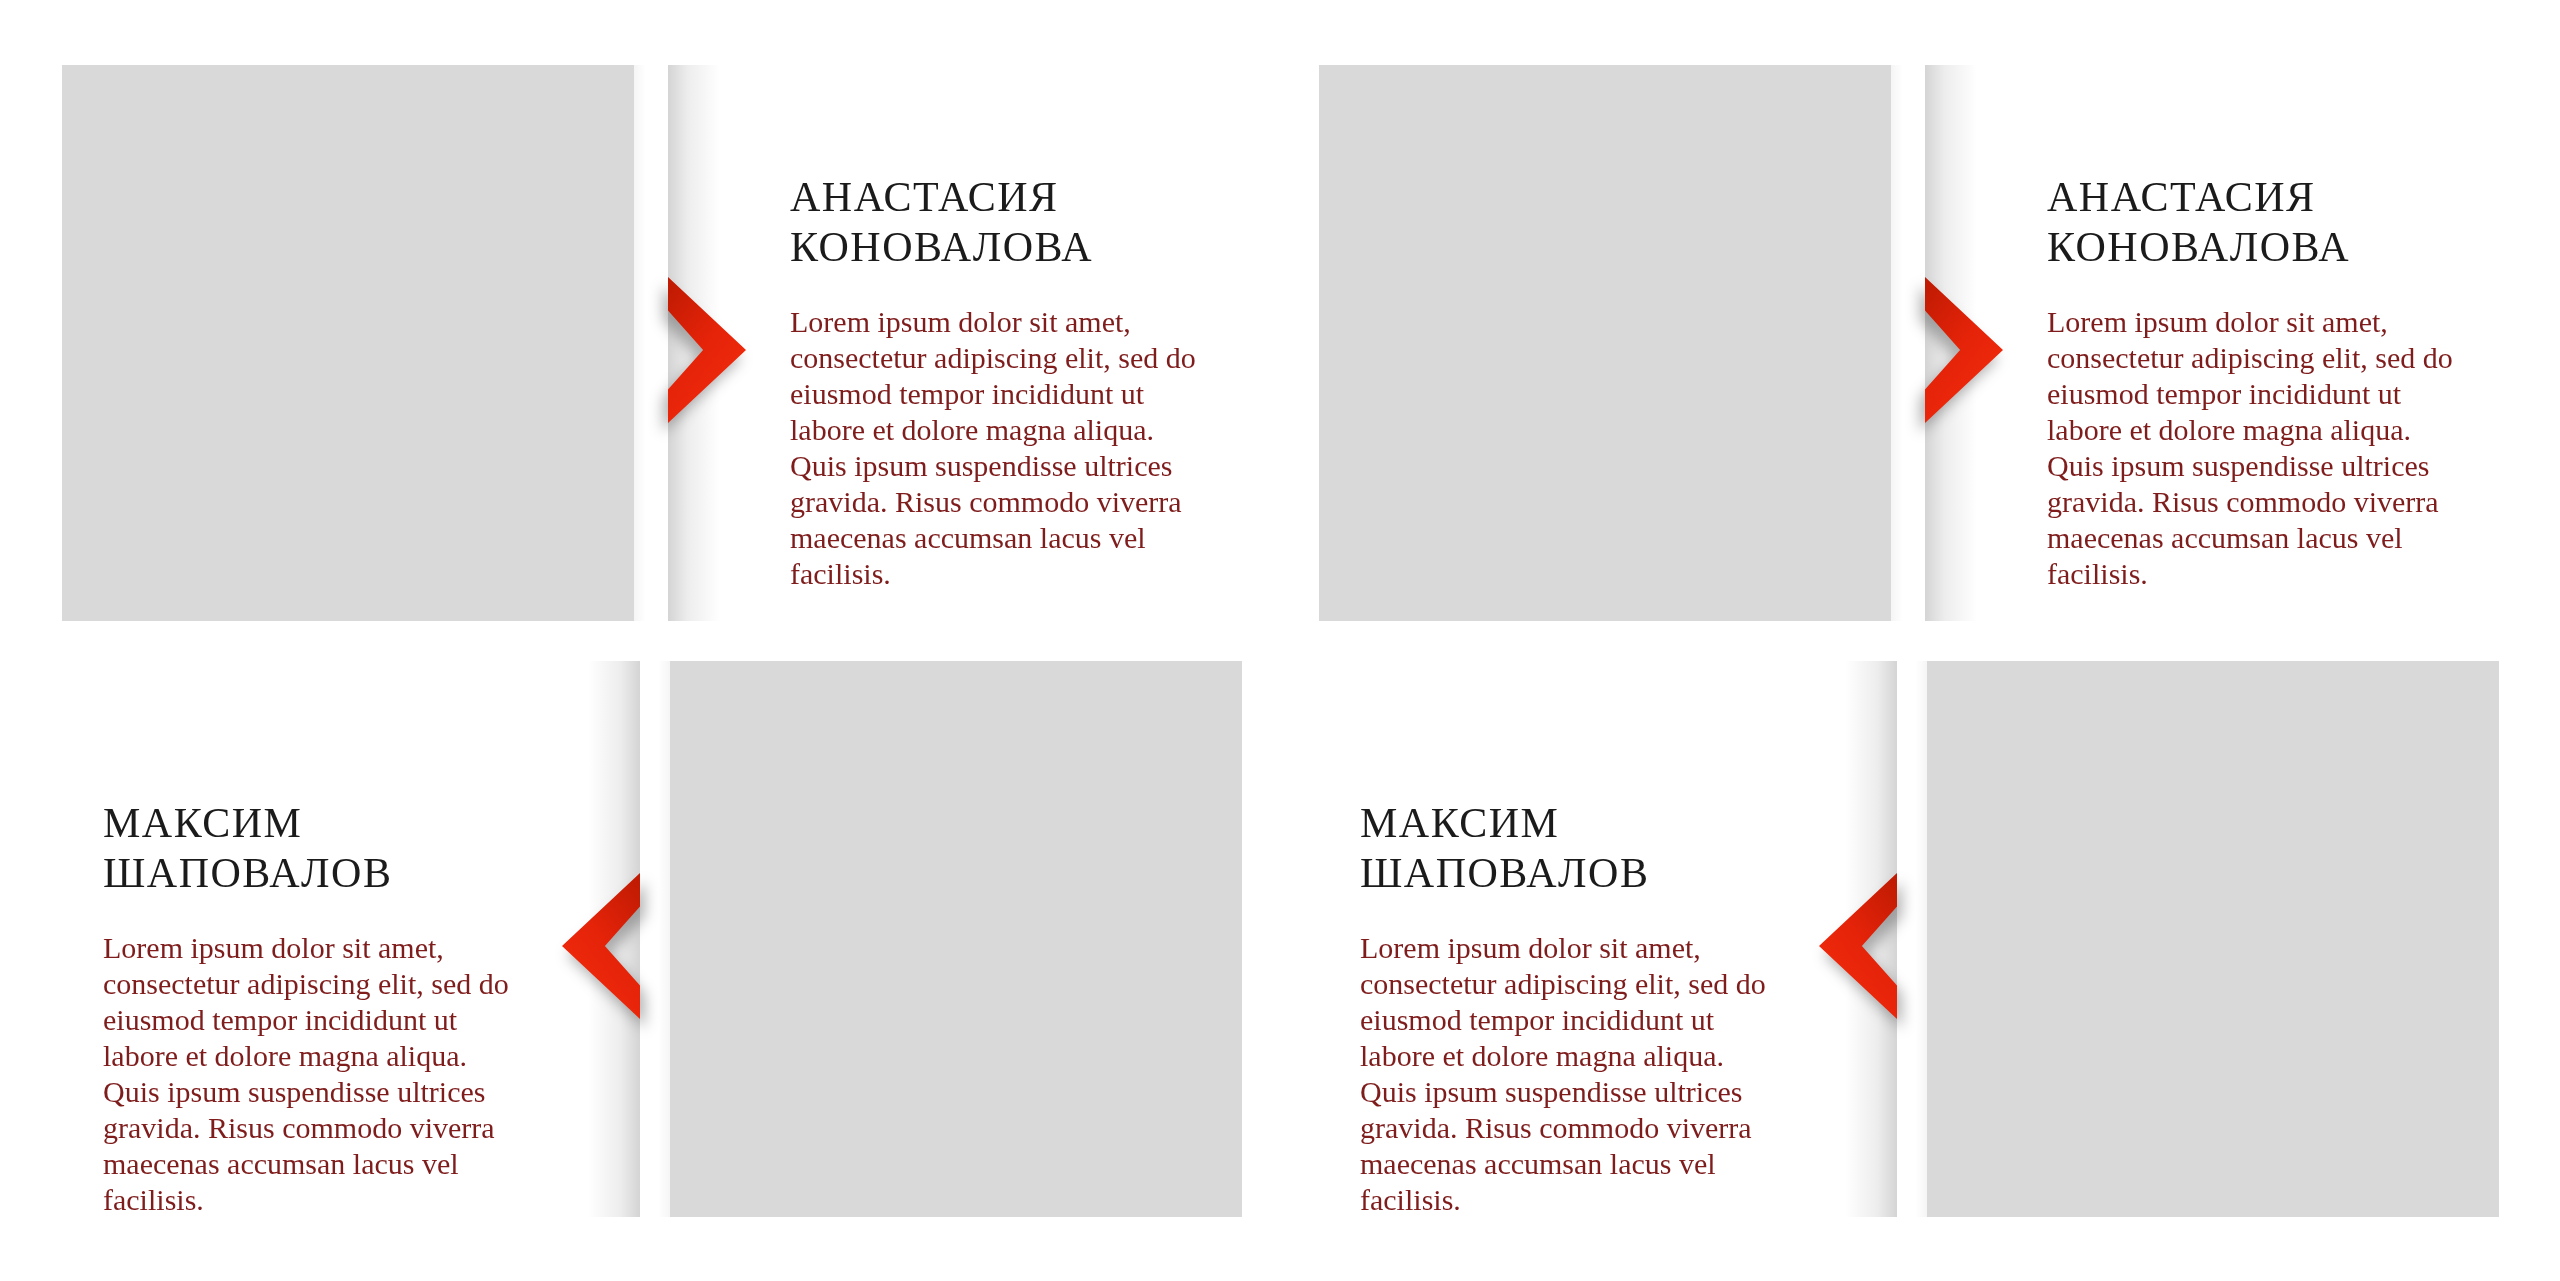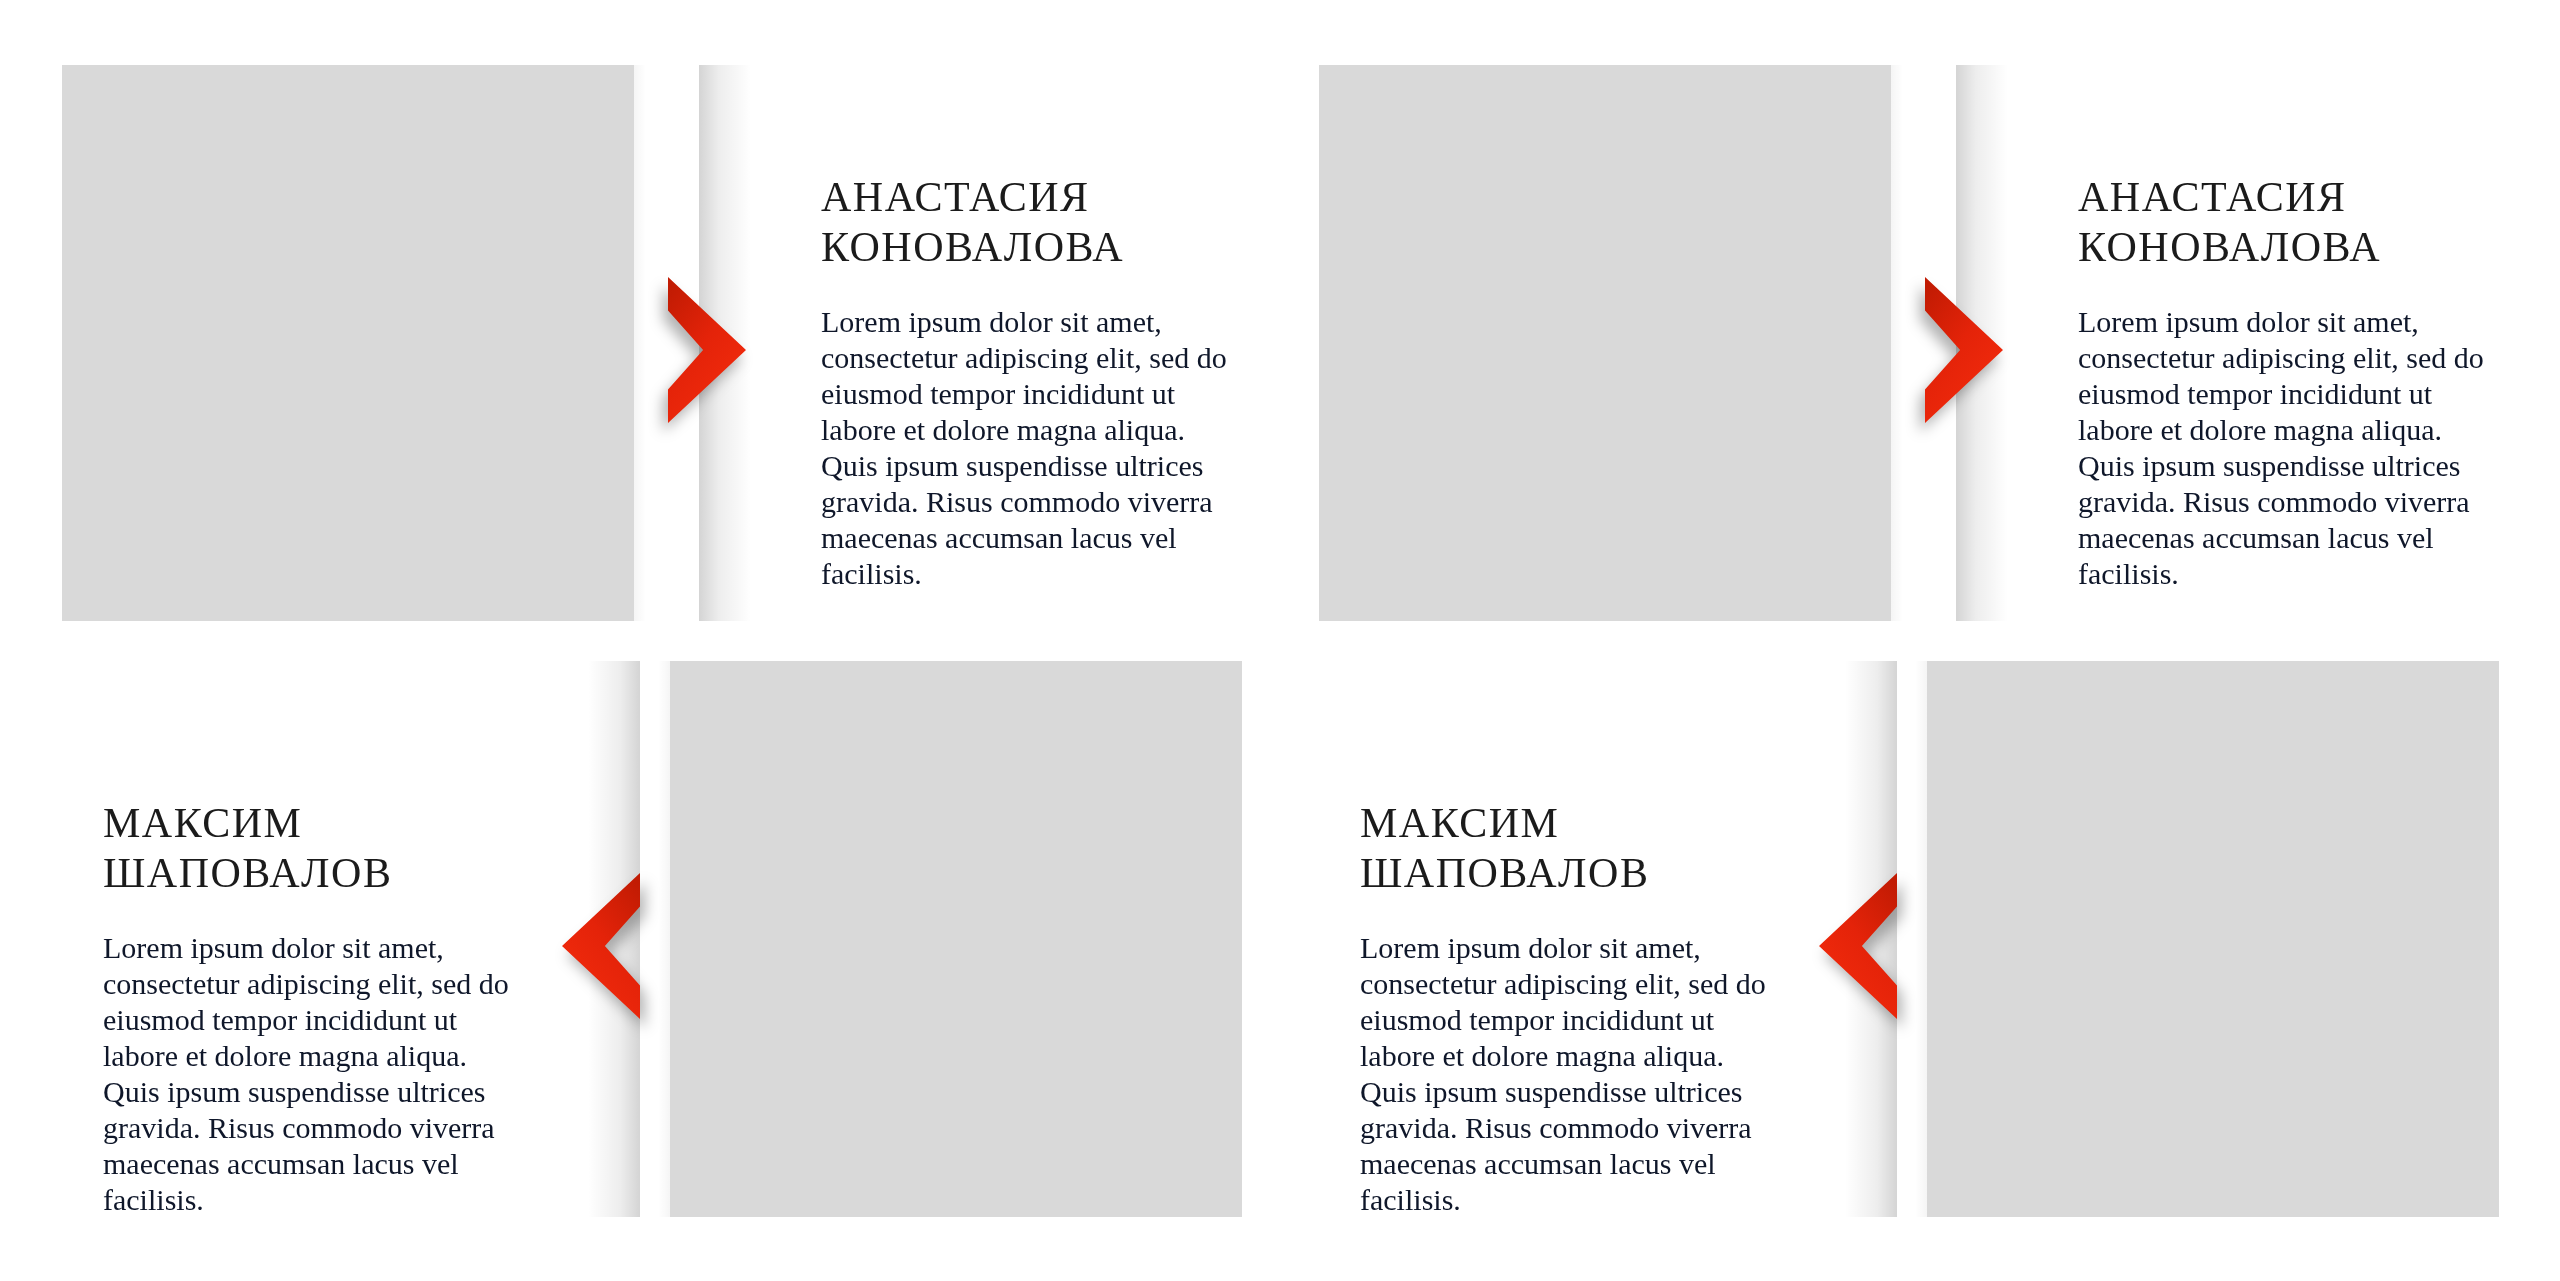--- a/index.html
+++ b/index.html
@@ -45,21 +45,21 @@
   .media-left  .fold { left: 572px;
     background-image: linear-gradient(to right, rgba(0,0,0,0.04), rgba(0,0,0,0) 35%); }
   .media-right .fold { left: 574px;
     background-image: linear-gradient(to left, rgba(0,0,0,0.04), rgba(0,0,0,0) 35%); }
 
   .panel {
     position: absolute;
     top: 0; bottom: 0;
     background: #ffffff;
   }
-  .media-left  .panel { left: 606px; right: 0; margin-left: 31px; }
+  .media-left  .panel { left: 606px; right: 0; }
   .media-right .panel { left: 0; width: 578px; }
 
   
   .edge-shadow {
     position: absolute;
     top: 0; bottom: 0;
     width: 52px;
     pointer-events: none;
   }
   .media-left  .edge-shadow { left: 0;
@@ -81,21 +81,21 @@
     line-height: 50px;
     letter-spacing: 1.5px;
     color: #1b1b1b;
     white-space: pre-line;
   }
   .bio {
     margin: 32px 0 0 0;
     font-weight: 400;
     font-size: 30px;
     line-height: 36px;
-    color: #0f172a;
+    color: #7f1d1d;
     white-space: pre-line;
   }
 
   .arrow-wrap {
     position: absolute;
     top: 212px;
     width: 78px;
     height: 146px;
   }
   .media-left  .arrow-wrap { left: 606px; filter: drop-shadow(-5px 9px 7px rgba(0,0,0,0.30)); }

